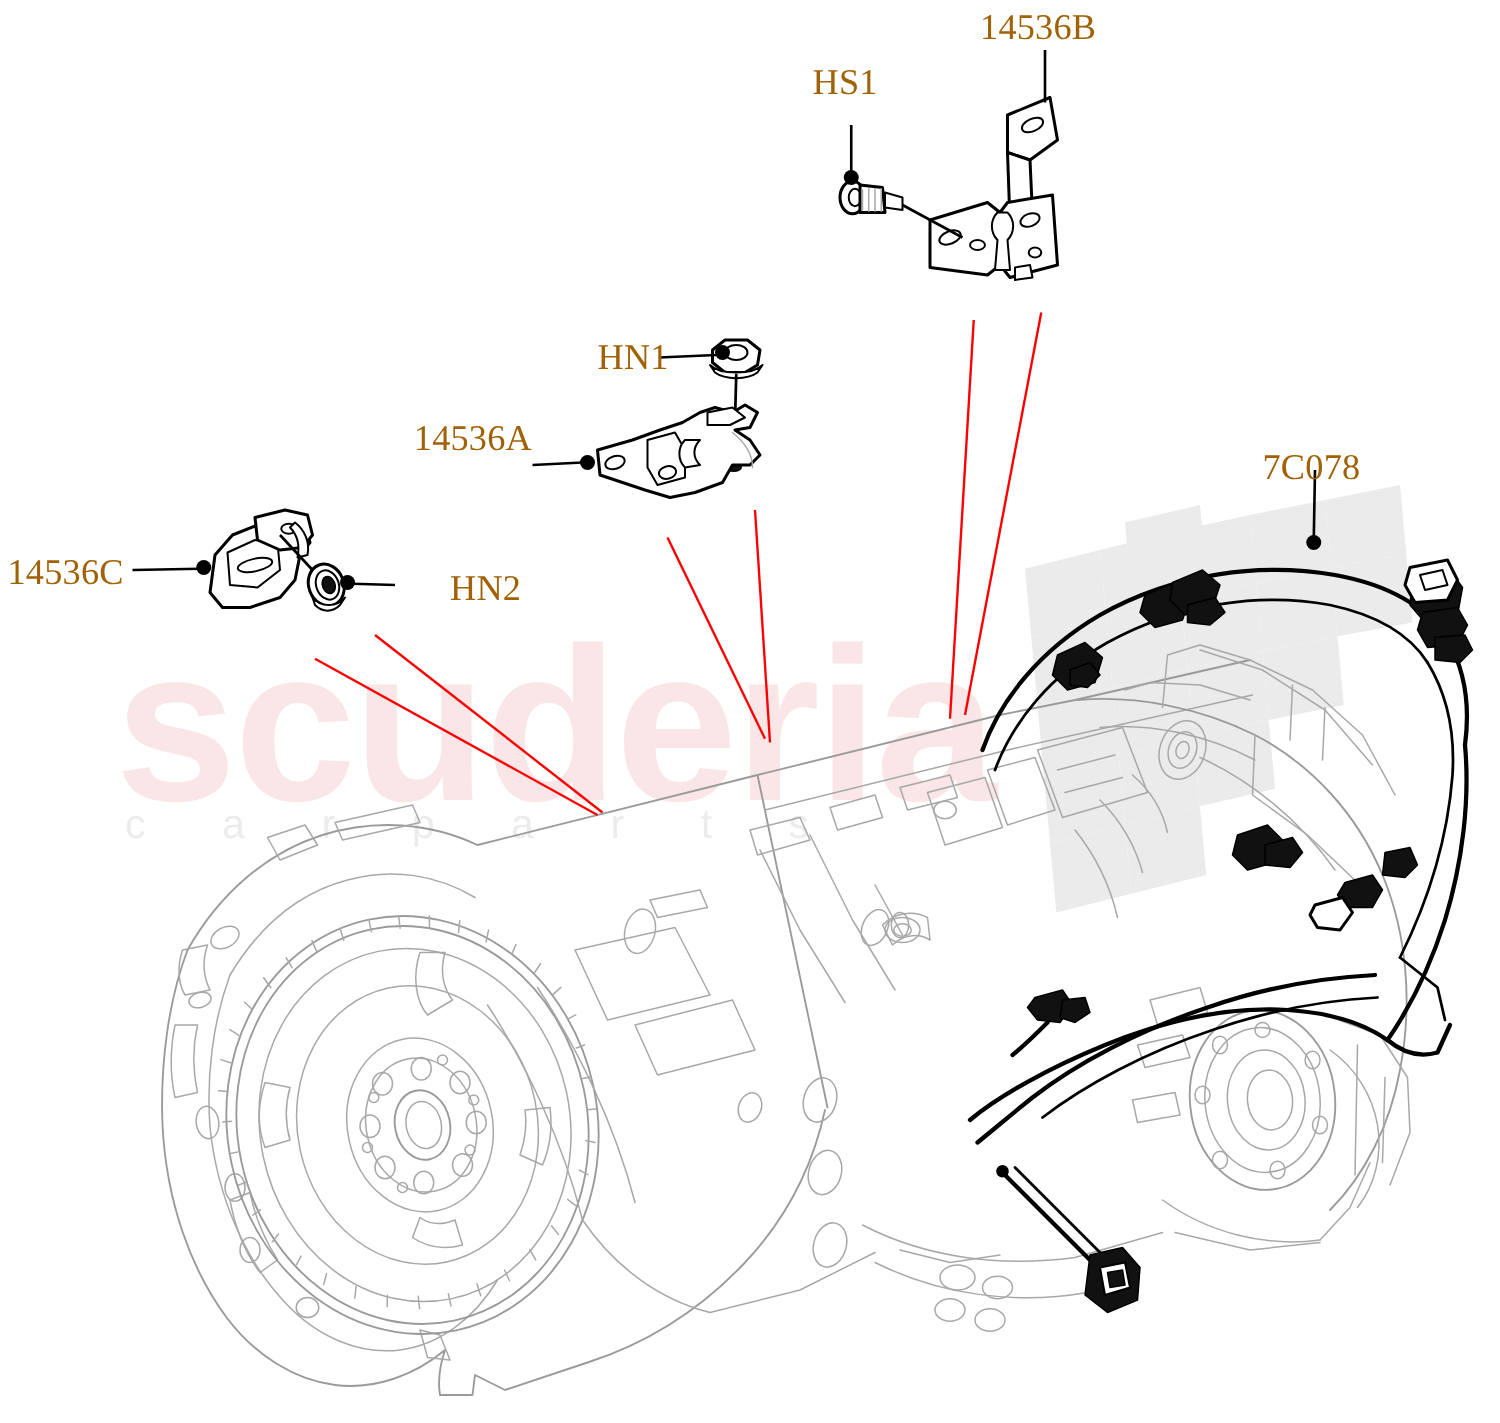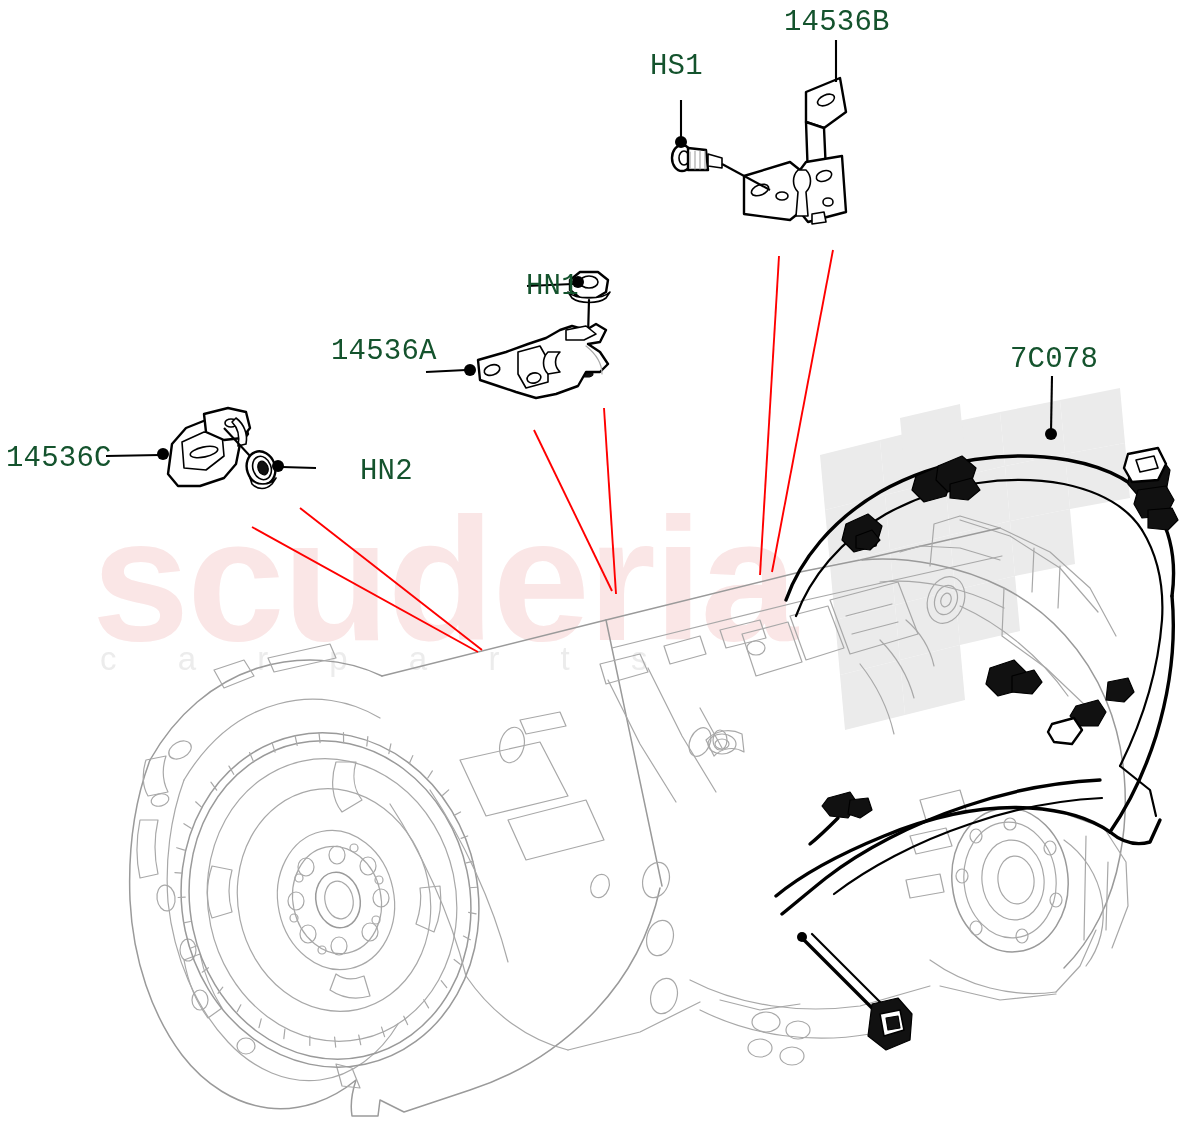--- a/index.html
+++ b/index.html
@@ -17,22 +17,22 @@
     top:0;left:0;
     width:1200px;height:1138px;
     overflow:visible;
   }
   .wm-layer{z-index:1;}
   .art-layer{z-index:2;}
   .lead-layer{z-index:3;}
 
   .part-label{
     position:absolute;
-    color:#14532d;
-    font-family:Liberation Mono, monospace;
+    color:#a16207;
+    font-family:Liberation Serif, serif;
     font-size:29px;
     font-weight:400;
     letter-spacing:0.2px;
     white-space:nowrap;
     line-height:1;
     z-index:5;
   }
   .wm-main{
     font-family:"Liberation Sans",sans-serif;
     font-size:175px;
@@ -436,19 +436,19 @@
       <line class="redline" x1="833" y1="250" x2="772" y2="572"></line>
       <line class="redline" x1="604" y1="408" x2="616" y2="594"></line>
       <line class="redline" x1="534" y1="430" x2="612" y2="591"></line>
       <line class="redline" x1="252" y1="527" x2="478" y2="652"></line>
       <line class="redline" x1="300" y1="508" x2="482" y2="650"></line>
     </g>
   </svg>
 
   <div class="part-label" style="left:784px;top:8px;">14536B</div>
   <div class="part-label" style="left:650px;top:52px;">HS1</div>
-  <div class="part-label" style="left:478px;top:272px;margin-left:48px;">HN1</div>
+  <div class="part-label" style="left:478px;top:272px;">HN1</div>
   <div class="part-label" style="left:331px;top:337px;">14536A</div>
-  <div class="part-label" style="left:1010px;top:345px;">7C078</div>
+  <div class="part-label" style="left:1010px;top:360px;">7C078</div>
   <div class="part-label" style="left:6px;top:444px;">14536C</div>
   <div class="part-label" style="left:318px;top:457px;margin-left:42px;">HN2</div>
 
 </div>
 
 </body></html>

